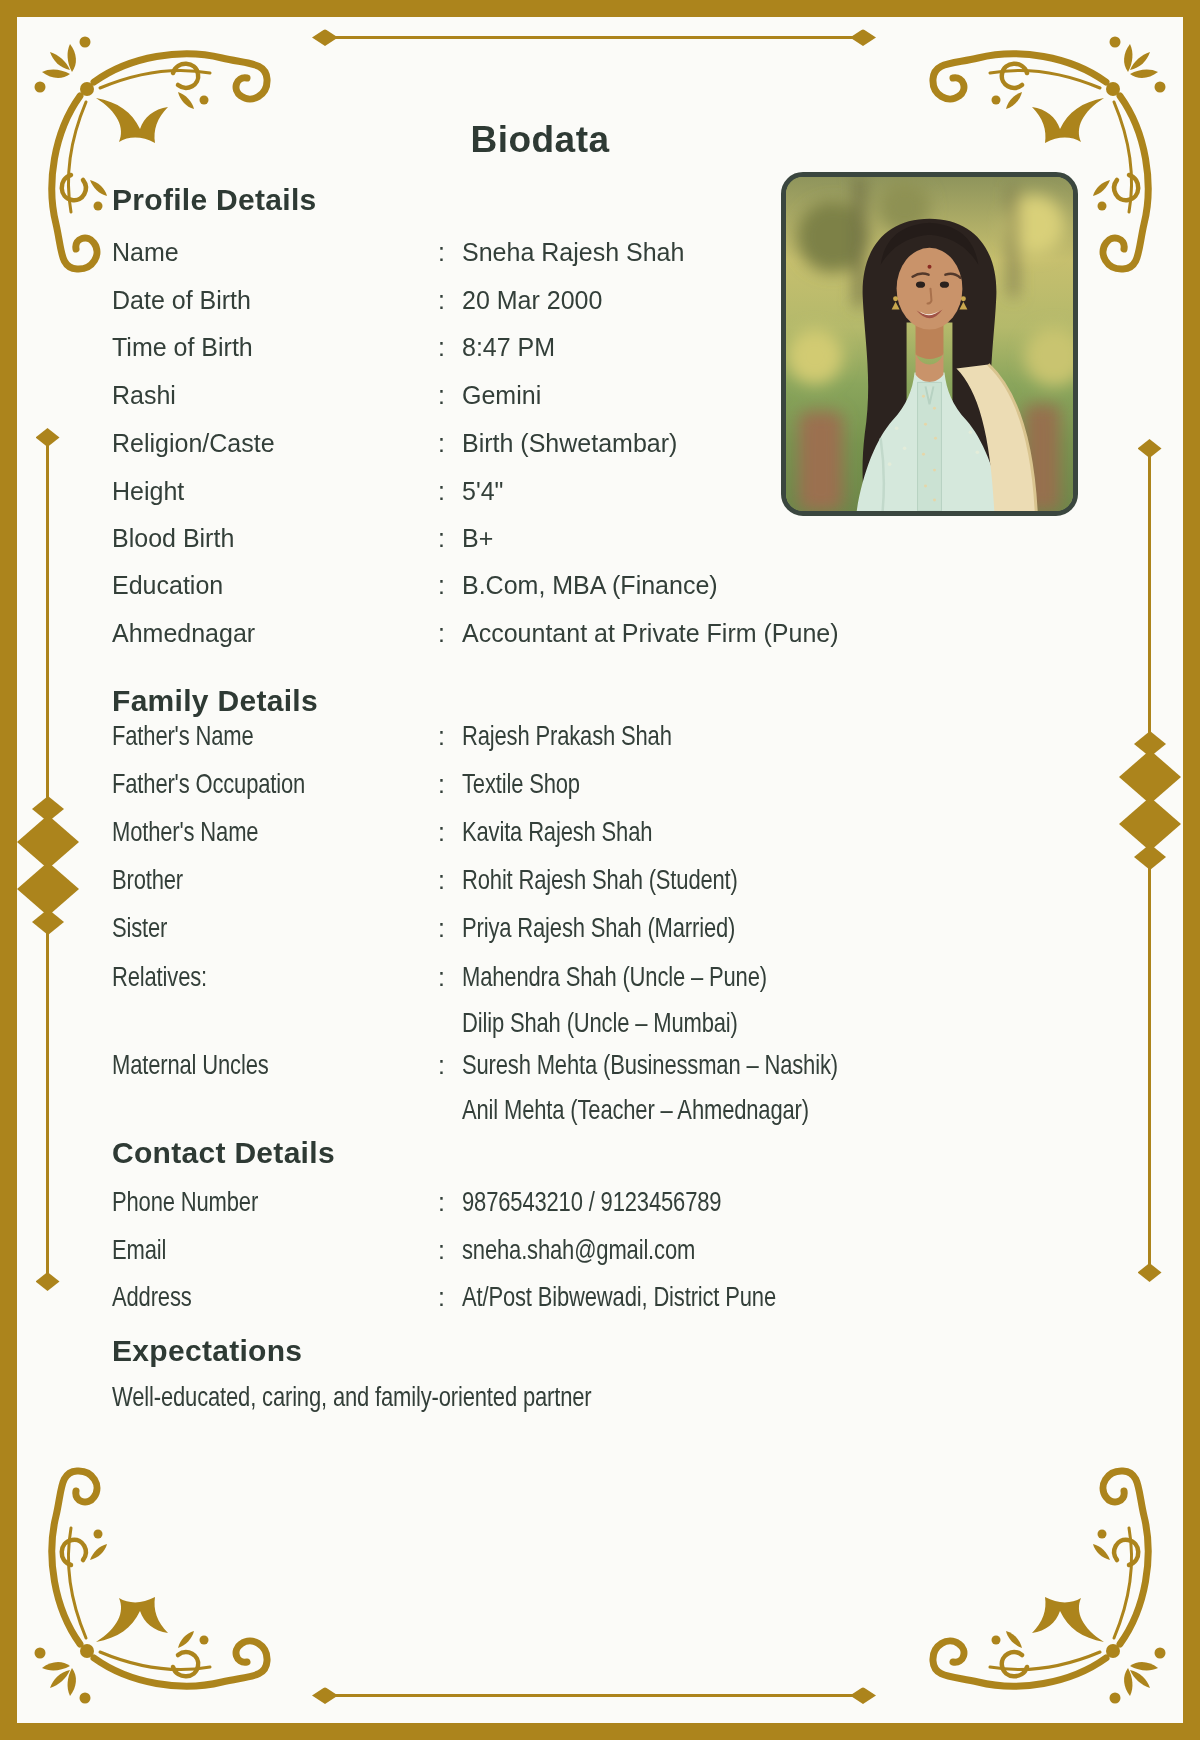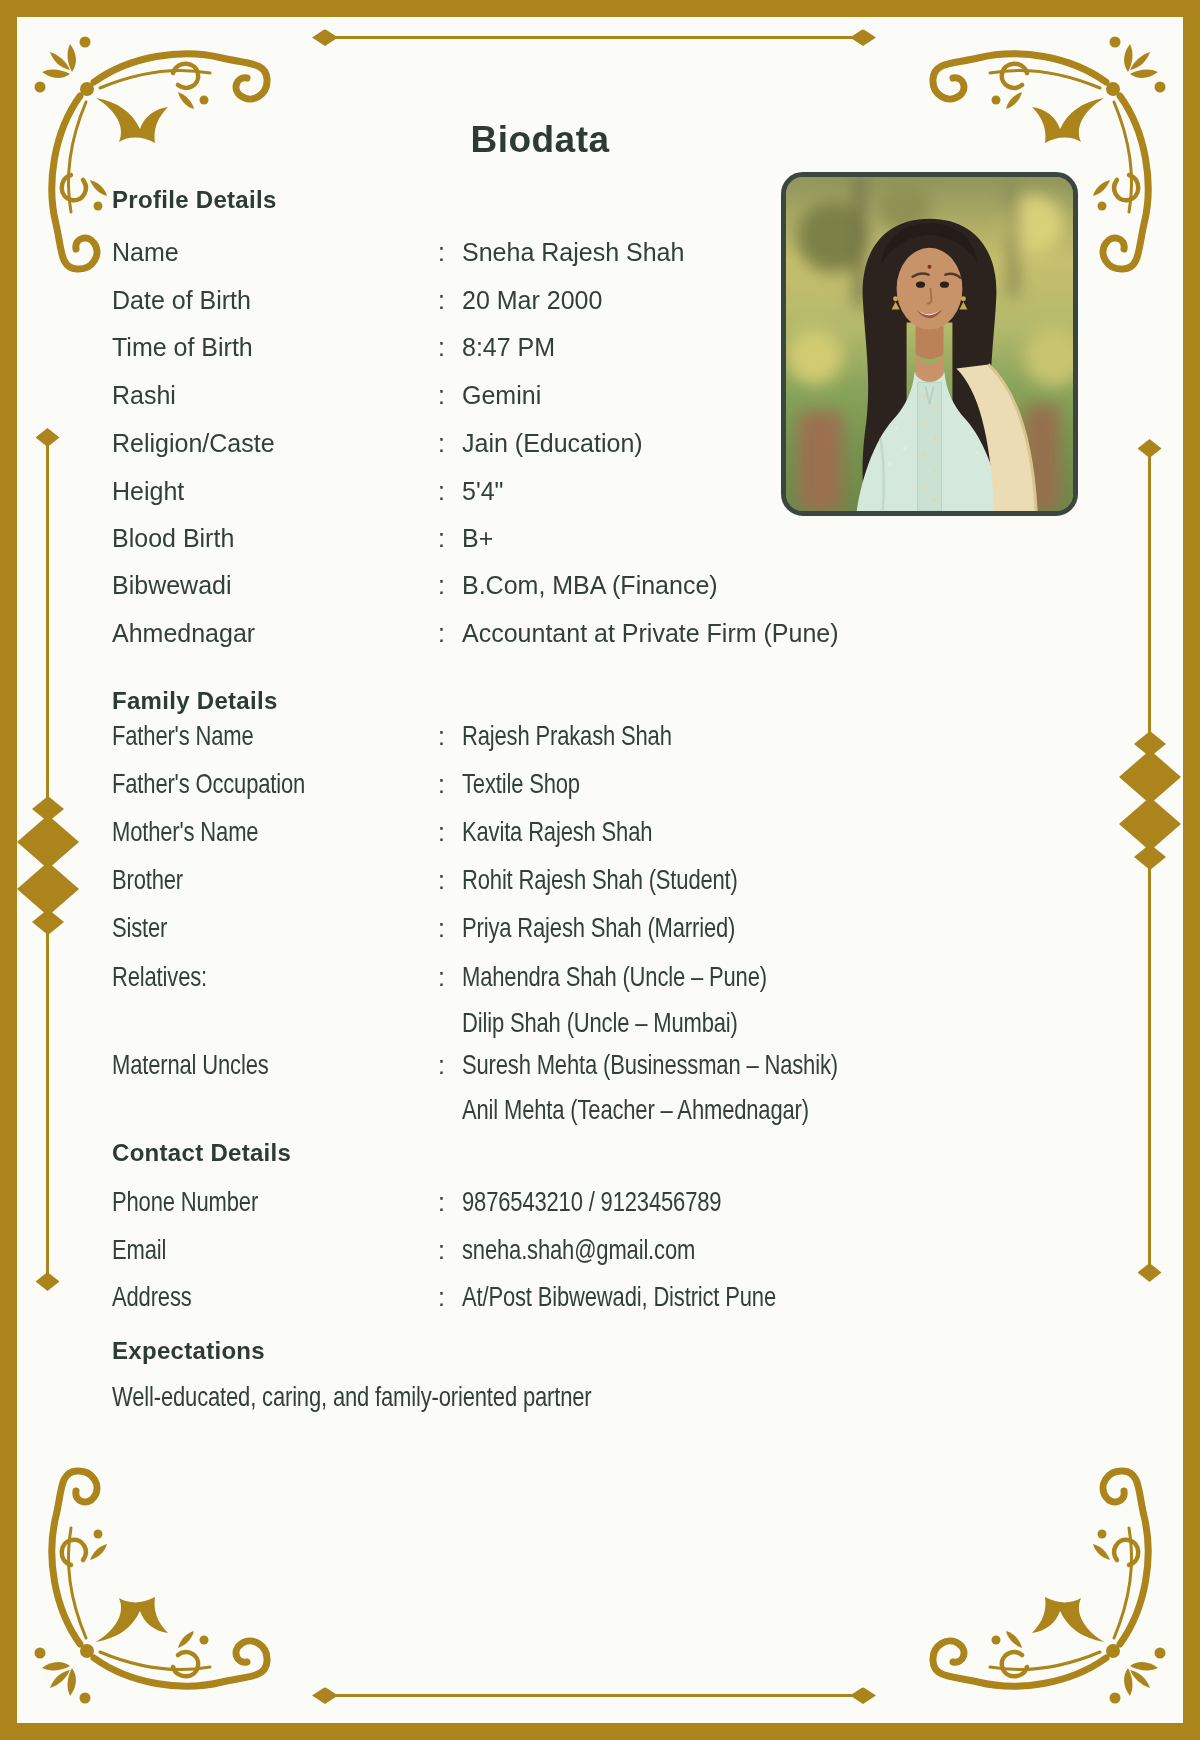--- a/index.html
+++ b/index.html
@@ -60,21 +60,21 @@
   .dcluster .dm.big{width:62px;height:54px;margin-top:-7px}
   .dcluster .dm.small+ .dm.big{margin-top:-7px}
   .dcluster .dm.big + .dm.small{margin-top:-7px}
 
   
   .title{
     position:absolute;left:0;top:116px;width:1080px;text-align:center;
     font-size:37px;font-weight:bold;line-height:48px;color:var(--heading);letter-spacing:.5px;
   }
   .heading{
-    position:absolute;left:112px;font-size:24px;font-weight:bold;line-height:36px;
+    position:absolute;left:112px;font-size:30px;font-weight:bold;line-height:36px;
     color:var(--heading);letter-spacing:.3px;white-space:nowrap;
   }
   .heading.profile{top:182px}
   .heading.family{top:683px}
   .heading.contact{top:1135px}
   .heading.expect{top:1333px}
 
   
   .row{position:absolute;left:112px;height:36px;line-height:36px;font-size:25px}
   .row .lbl{position:absolute;left:0;top:0;white-space:nowrap}
@@ -313,34 +313,34 @@
       <span class="val">8:47 PM</span>
   </div>
   <div class="row" style="top:377px">
     <span class="lbl">Rashi</span>
       <span class="colon">:</span>
       <span class="val">Gemini</span>
   </div>
   <div class="row" style="top:425px">
     <span class="lbl">Religion/Caste</span>
       <span class="colon">:</span>
-      <span class="val">Jain (Education)</span>
+      <span class="val">Birth (Shwetambar)</span>
   </div>
   <div class="row" style="top:473px">
     <span class="lbl">Height</span>
       <span class="colon">:</span>
       <span class="val">5'4"</span>
   </div>
   <div class="row" style="top:520px">
     <span class="lbl">Blood Birth</span>
       <span class="colon">:</span>
       <span class="val">B+</span>
   </div>
   <div class="row" style="top:567px">
-    <span class="lbl">Bibwewadi</span>
+    <span class="lbl">Education</span>
       <span class="colon">:</span>
       <span class="val">B.Com, MBA (Finance)</span>
   </div>
   <div class="row" style="top:615px">
     <span class="lbl">Ahmednagar</span>
       <span class="colon">:</span>
       <span class="val">Accountant at Private Firm (Pune)</span>
   </div>
 
   <div class="heading family">Family Details</div>

